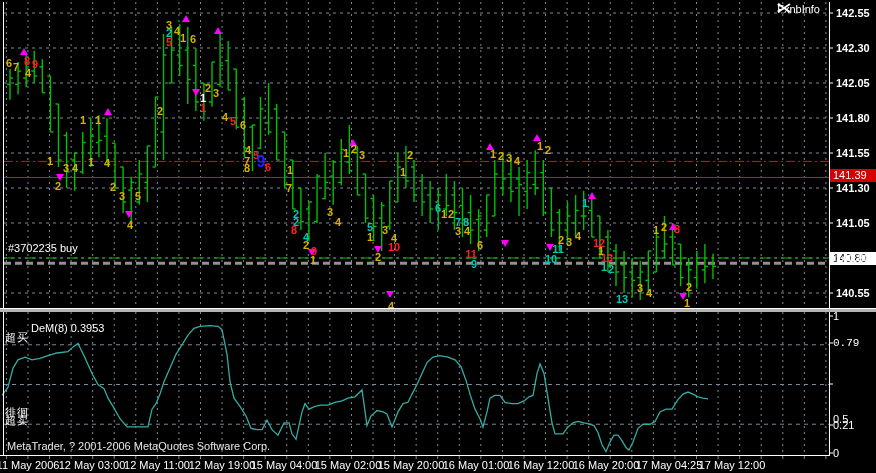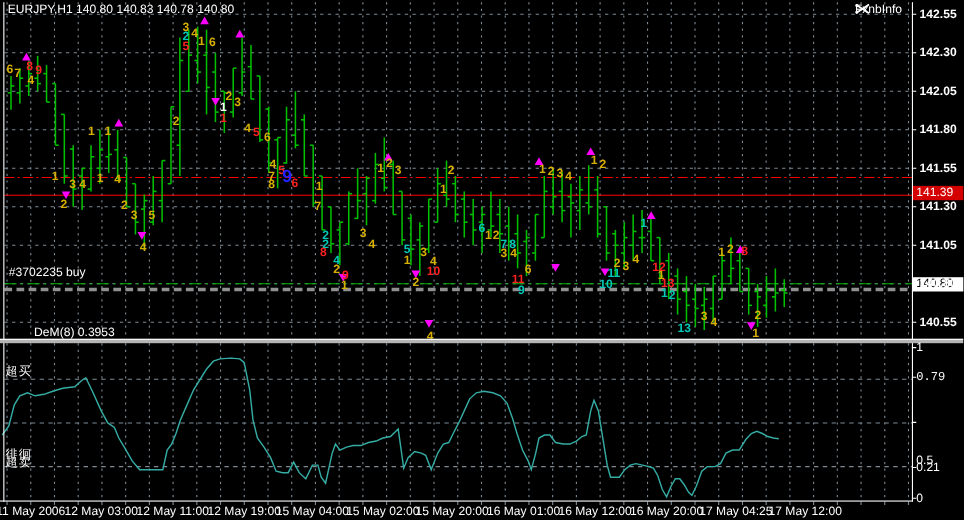--- a/index.html
+++ b/index.html
@@ -3,21 +3,21 @@
 <meta charset="utf-8">
 <style>
   html,body{margin:0;padding:0;background:#000;}
   .win{position:relative;width:876px;height:473px;background:#000;overflow:hidden;
        font-family:"Liberation Sans",sans-serif;}
   svg{position:absolute;left:0;top:0;}
   .txt{position:absolute;color:#fff;font-size:11px;white-space:nowrap;}
   .sym{left:7px;top:3px;}
   .fxnb{top:3px;right:52px;display:flex;align-items:center;gap:4px;}
   .buy{left:8px;top:242px;text-align:right;}
-  .dem{left:7px;top:296px;padding-left:24px;}
+  .dem{left:7px;top:322px;padding-left:24px;}
   .cn{left:5px;font-size:11px;letter-spacing:1px;}
   .copy{left:7px;top:440px;color:#e8e8e8;}
   .plabel{position:absolute;left:830px;width:46px;font-size:11px;height:13px;line-height:13px;padding-left:3px;}
   .plabel.red{background:#d40000;color:#fff;}
   .plabel.white{background:#ffffff;color:#000;}
   .pticklabel{position:absolute;left:836px;color:#fff;font-size:11px;font-weight:bold;}
   .ltick{position:absolute;left:833px;color:#fff;font-size:11px;}
   .tlabel{position:absolute;top:459px;width:90px;text-align:center;color:#fff;font-size:11px;}
   .frame{position:absolute;background:#ffffff;}
   .sep{position:absolute;left:0;top:308px;width:876px;height:3px;background:#b4b4b4;border-top:1px solid #fff;}
@@ -553,40 +553,40 @@
       <text x="689" y="287" fill="#d8b000" font-size="11" font-family="&quot;Liberation Sans&quot;,sans-serif" font-weight="bold" text-anchor="middle" dominant-baseline="central">2</text>
       <text x="687" y="303" fill="#d8b000" font-size="11" font-family="&quot;Liberation Sans&quot;,sans-serif" font-weight="bold" text-anchor="middle" dominant-baseline="central">1</text>
       <polyline points="2,395.46 8,387.24 13,368.06 18,359.84 25,357.1 32,359.84 40,358.47 48,355.73 57,352.99 68,351.62 74,346.14 78,343.4 84,355.73 92,373.54 98,384.5 104,388.61 108,398.2 113,406.42 120,418.75 127,426.97 148,426.97 152,409.15999999999997 156,403.68 160,394.09000000000003 164,381.76 170,368.06 176,354.36 182,344.77 188,335.18 194,328.33 200,326.275 210,325.59 218,326.275 222,329.7 227,354.36 230,381.76 234,398.2 240,406.42 246,416.01 251,428.34 257,429.71 262,429.71 267,420.12 272,429.71 278,435.19 284,422.86 289,422.86 292,433.82 296,439.3 302,411.9 305,403.68 309,409.15999999999997 315,406.42 321,405.05 328,405.05 335,402.31 342,400.94 348,398.2 355,396.83 362,389.98 367,425.6 371,416.01 377,410.53 383,411.9 387,413.955 392,426.97 398,411.9 403,403.68 408,402.31 412,394.09000000000003 417,384.5 422,373.54 427,362.58 433,357.1 440,355.73 448,357.1 455,359.84 461,366.69 466,380.39 470,394.09000000000003 475,409.15999999999997 480,418.75 483,426.97 487,411.9 490,398.2 495,395.46 500,395.46 505,402.31 512,403.68 518,403.68 524,400.94 529,396.83 533,395.46 537,373.54 540,363.95 544,373.54 548,398.2 552,422.86 555,433.82 563,433.82 568,426.97 573,422.86 578,421.49 584,422.86 590,424.23 594,425.6 598,432.45 602,444.78 606,451.63 610,442.04 614,435.19 618,435.19 622,440.67 626,447.52 629,450.26 633,442.04 638,428.34 643,424.23 650,424.23 655,421.49 660,411.9 666,409.15999999999997 672,409.15999999999997 678,399.57 683,394.09000000000003 688,392.03499999999997 693,394.09000000000003 698,396.83 703,398.2 708,398.8439" fill="none" stroke="#35aca4" stroke-width="1.3"></polyline>
     </svg>
 
   <div class="frame" style="left:3px;top:2px;width:1px;height:454px;"></div>
   <div class="frame" style="left:829px;top:2px;width:1px;height:454px;"></div>
   <div class="sep"></div>
   <div class="frame" style="left:0;top:455px;width:830px;height:1px;"></div>
 
-  <div class="txt sym">EURJPY,H1  140.80 140.83 140.78 140.80</div>
 
   <div class="txt fxnb">
     <span>FxnbInfo</span>
     <span>
       <svg width="15" height="10">
         <path d="M1,1 L13,9 M1,9 L13,1" stroke="#ffffff" stroke-width="1.6" fill="none"></path>
         <circle cx="2" cy="2" r="1.4" fill="#ffffff"></circle>
         <circle cx="2" cy="8" r="1.4" fill="#ffffff"></circle>
       </svg>
     </span>
   </div>
 
   <div class="txt buy">#3702235 buy</div>
   <div class="txt dem">DeM(8) 0.3953</div>
 
   <div class="txt cn" style="top:330px;">超买</div>
   <div class="txt cn" style="top:372px;margin-top:33px;">徘徊</div>
   <div class="txt cn" style="top:413px;">超卖</div>
 
+  <div class="txt copy">MetaTrader, ? 2001-2006 MetaQuotes Software Corp.</div>
 
   <div class="plabel red" style="top:169px;">141.39</div>
   <div class="plabel white" style="top:252px;">140.80</div>
 
   <div id="price-labels">
       <div class="pticklabel" style="top: 7px;">142.55</div>
       <div class="pticklabel" style="top: 42px;">142.30</div>
       <div class="pticklabel" style="top: 77px;">142.05</div>
       <div class="pticklabel" style="top: 112px;">141.80</div>
       <div class="pticklabel" style="top: 147px;">141.55</div>

